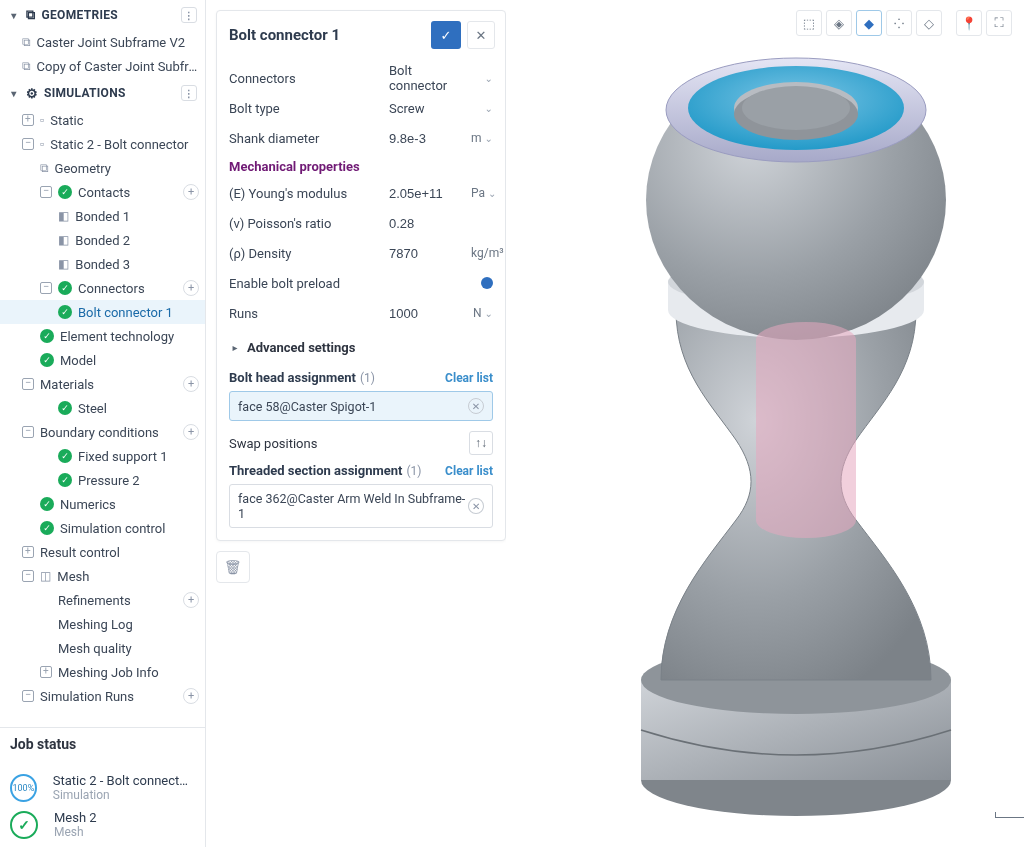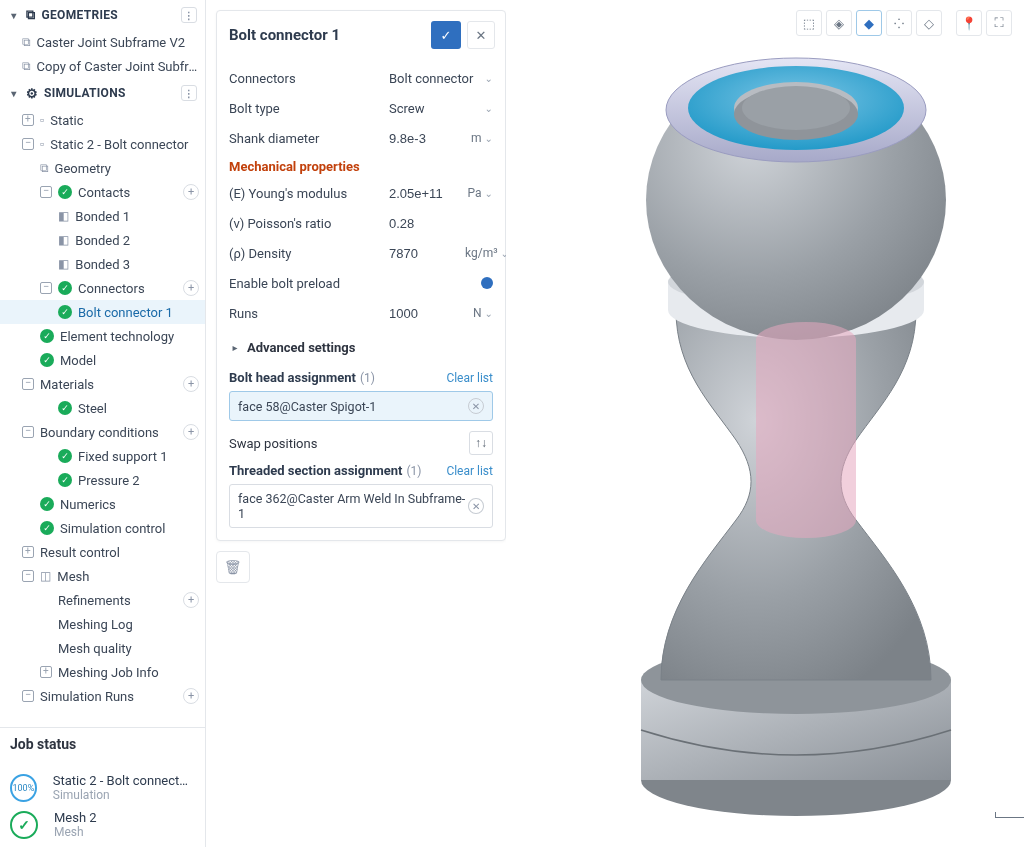--- a/index.html
+++ b/index.html
@@ -47,36 +47,36 @@
   .props-header { display: flex; align-items: center; padding: 10px 10px 14px 12px; }
   .props-title { flex: 1; font-size: 15px; font-weight: 700; color: #2e3b4e; }
   .btn-confirm { width: 30px; height: 28px; background: #2f6fbf; border-radius: 3px; display: flex; align-items: center; justify-content: center; color: #fff; font-size: 13px; cursor: pointer; }
   .btn-confirm::before { content: "\2713"; }
   .btn-close { width: 28px; height: 28px; border: 1px solid #e4e7eb; border-radius: 3px; margin-left: 6px; display: flex; align-items: center; justify-content: center; color: #6b7684; font-size: 13px; cursor: pointer; }
   .btn-close::before { content: "\2715"; }
 
   .props-body { padding: 0 12px 12px; }
   .prow { display: flex; align-items: center; min-height: 30px; font-size: 13px; }
   .prow .pl { flex: 0 0 160px; color: #3b4656; }
-  .prow .pv { flex: 1; display: flex; align-items: center; gap: 6px; }
+  .prow .pv { flex: 1; display: flex; align-items: center; gap: 12px; }
   .prow .pv input { width: 70px; border: none; font-size: 13px; color: #3b4656; background: transparent; }
   .prow .pv .unit { color: #6b7684; font-size: 12px; margin-left: auto; display: flex; align-items: center; gap: 3px; }
   .prow .pv .sel { color: #3b4656; flex: 1; }
   .prow .pv .chevd { color: #9aa4b2; font-size: 10px; }
-  .psubhead { font-weight: 700; color: #c2410c; margin: 6px 0 4px; font-size: 13px; }
+  .psubhead { font-weight: 700; color: #701a75; margin: 6px 0 4px; font-size: 13px; }
 
   .toggle { width: 30px; height: 16px; border-radius: 10px; background: #2f6fbf; position: relative; margin-left: auto; cursor: pointer; }
   .toggle::after { content: ""; width: 12px; height: 12px; background: #fff; border-radius: 50%; position: absolute; right: 2px; top: 2px; }
   .toggle.dot { width: 12px; height: 12px; border-radius: 50%; background: #2f6fbf; }
   .toggle.dot::after { display:none; }
 
   .assign-header { display: flex; align-items: center; margin-top: 8px; }
   .assign-header .atext { font-weight: 700; color: #2e3b4e; font-size: 13px; }
   .assign-header .acount { color: #8a94a6; margin-left: 4px; font-size: 12px; }
-  .assign-header .clear { margin-left: auto; color: #3a8ecb; font-size: 12px; cursor: pointer; }
+  .assign-header .clear { margin-left: auto; color: #3a8ecb; font-size: 12px; cursor: pointer; font-weight: bold; }
   .chip { margin-top: 6px; border: 1px solid #d9dde3; border-radius: 3px; padding: 6px 8px; display: flex; align-items: center; font-size: 12.5px; color: #3b4656; }
   .chip.selected { background: #eaf4fb; border-color: #9fc9e8; }
   .chip .x { margin-left: auto; width: 16px; height: 16px; border-radius: 50%; border: 1px solid #c7ccd3; color: #8a94a6; font-size: 10px; display: flex; align-items: center; justify-content: center; cursor: pointer; }
   .chip .x::before { content: "\2715"; }
 
   .swaprow { display: flex; align-items: center; margin-top: 10px; }
   .swaprow .swapbtn { width: 24px; height: 24px; border: 1px solid #d9dde3; border-radius: 3px; margin-left: auto; font-size: 12px; color: #5a6573; display: flex; align-items: center; justify-content: center; cursor: pointer; }
 
   .trash-card { width: 34px; height: 32px; margin-top: 10px; border: 1px solid #e4e7eb; border-radius: 4px; display: flex; align-items: center; justify-content: center; color: #8a94a6; font-size: 14px; cursor: pointer; }
 

